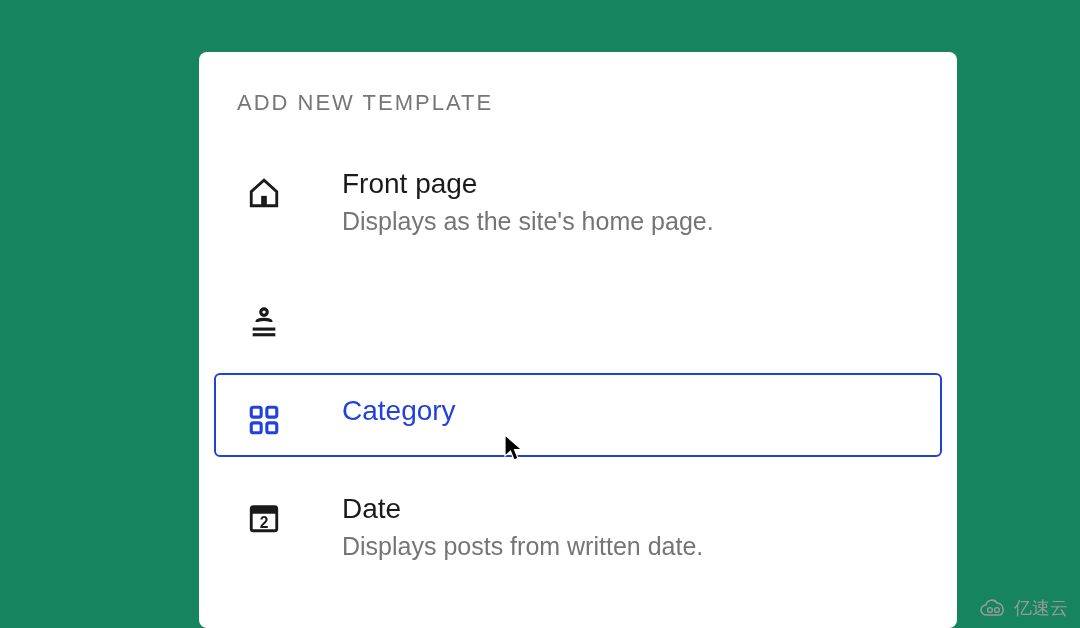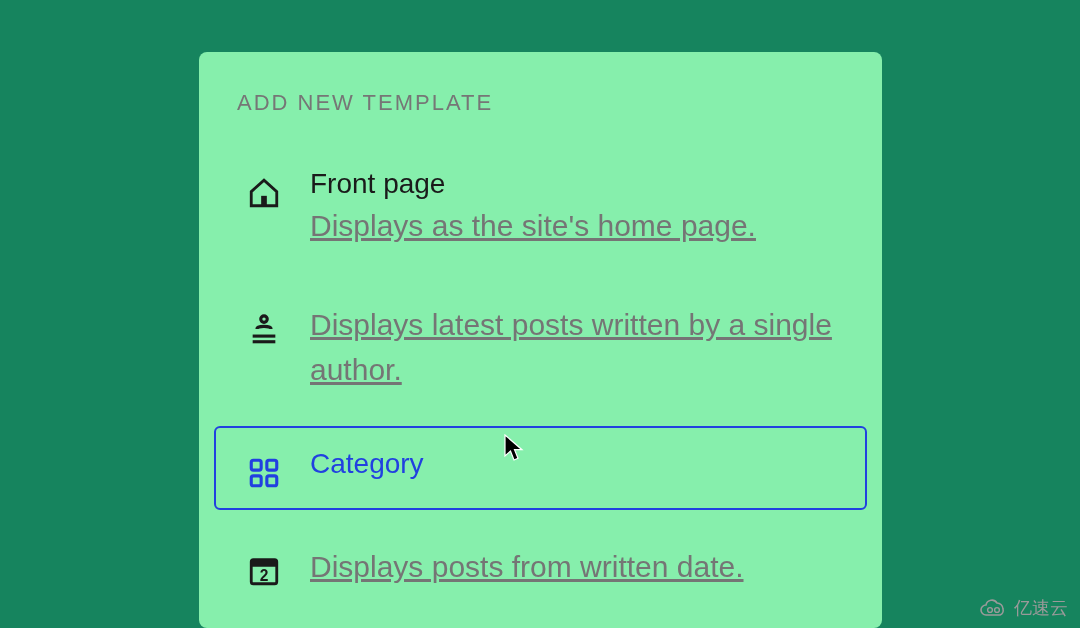--- a/index.html
+++ b/index.html
@@ -6,23 +6,23 @@
   html, body { width: 1080px; height: 628px; overflow: hidden; }
   body {
     background: #16845e;
     font-family: -apple-system, BlinkMacSystemFont, "Segoe UI", Helvetica, Arial, sans-serif;
     position: relative;
   }
   .panel {
     position: absolute;
     left: 199px;
     top: 52px;
-    width: 683px;
+    width: 758px;
     height: 576px;
-    background: #86efac;
+    background: #ffffff;
     border-radius: 8px;
     padding: 38px 0 0 0;
     overflow: hidden;
   }
   .panel-heading {
     color: #767676;
     font-size: 22px;
     font-weight: 500;
     letter-spacing: 2.0px;
     padding: 0 0 30px 38px;
@@ -41,33 +41,32 @@
     border-color: #2140e0;
   }
   .item.selected .item-title { color: #2140e0; }
   .icon-wrap {
     width: 40px;
     display: flex;
     justify-content: center;
     padding-top: 10px;
     flex-shrink: 0;
   }
-  .item-text { flex: 1; }
+  .item-text { flex: 1; margin-left: 32px; }
   .item-title {
     font-size: 28px;
     font-weight: 500;
     color: #1a1a1a;
     line-height: 1.25;
     margin-bottom: 2px;
   }
   .item-desc {
-    font-size: 30px;
+    font-size: 25px;
     color: #757575;
     line-height: 1.5;
-    text-decoration: underline;
   }
   .icon-svg { display:block; }
 
   .cursor {
     position: absolute;
     left: 504px;
     top: 434px;
     width: 22px;
     height: 28px;
     pointer-events: none;
@@ -107,21 +106,20 @@
   <div class="item">
     <div class="icon-wrap">
       <svg class="icon-svg" width="34" height="34" viewBox="0 0 24 24" fill="none" stroke="#1a1a1a" stroke-width="2.2">
         <circle cx="12" cy="5" r="2.3"></circle>
         <path d="M7 12 C7 9.5 17 9.5 17 12"></path>
         <line x1="4" y1="17" x2="20" y2="17"></line>
         <line x1="4" y1="21" x2="20" y2="21"></line>
       </svg>
     </div>
     <div class="item-text">
-      <div class="item-desc">Displays latest posts written by a single author.</div>
     </div>
   </div>
 
   <div class="item selected">
     <div class="icon-wrap">
       <svg class="icon-svg" width="34" height="34" viewBox="0 0 24 24" fill="none" stroke="#2140e0" stroke-width="2.2">
         <rect x="3" y="3" width="7" height="7" rx="1.5"></rect>
         <rect x="14" y="3" width="7" height="7" rx="1.5"></rect>
         <rect x="3" y="14" width="7" height="7" rx="1.5"></rect>
         <rect x="14" y="14" width="7" height="7" rx="1.5"></rect>
@@ -134,20 +132,21 @@
 
   <div class="item">
     <div class="icon-wrap">
       <svg class="icon-svg" width="34" height="34" viewBox="0 0 24 24">
         <rect x="3" y="4" width="18" height="17" rx="1.5" fill="none" stroke="#1a1a1a" stroke-width="2"></rect>
         <rect x="3" y="4" width="18" height="5" fill="#1a1a1a"></rect>
         <text x="12" y="19" text-anchor="middle" font-family="Arial" font-size="11" font-weight="700" fill="#1a1a1a">2</text>
       </svg>
     </div>
     <div class="item-text">
+      <div class="item-title">Date</div>
       <div class="item-desc">Displays posts from written date.</div>
     </div>
   </div>
 
 </div>
 
 <div class="cursor">
   <svg width="22" height="28" viewBox="0 0 22 28">
     <path d="M1 1 L1 22 L6.5 17 L10 26 L14 24.3 L10.5 15.7 L18 15.7 Z" fill="#000" stroke="#fff" stroke-width="1.2"></path>
   </svg>

